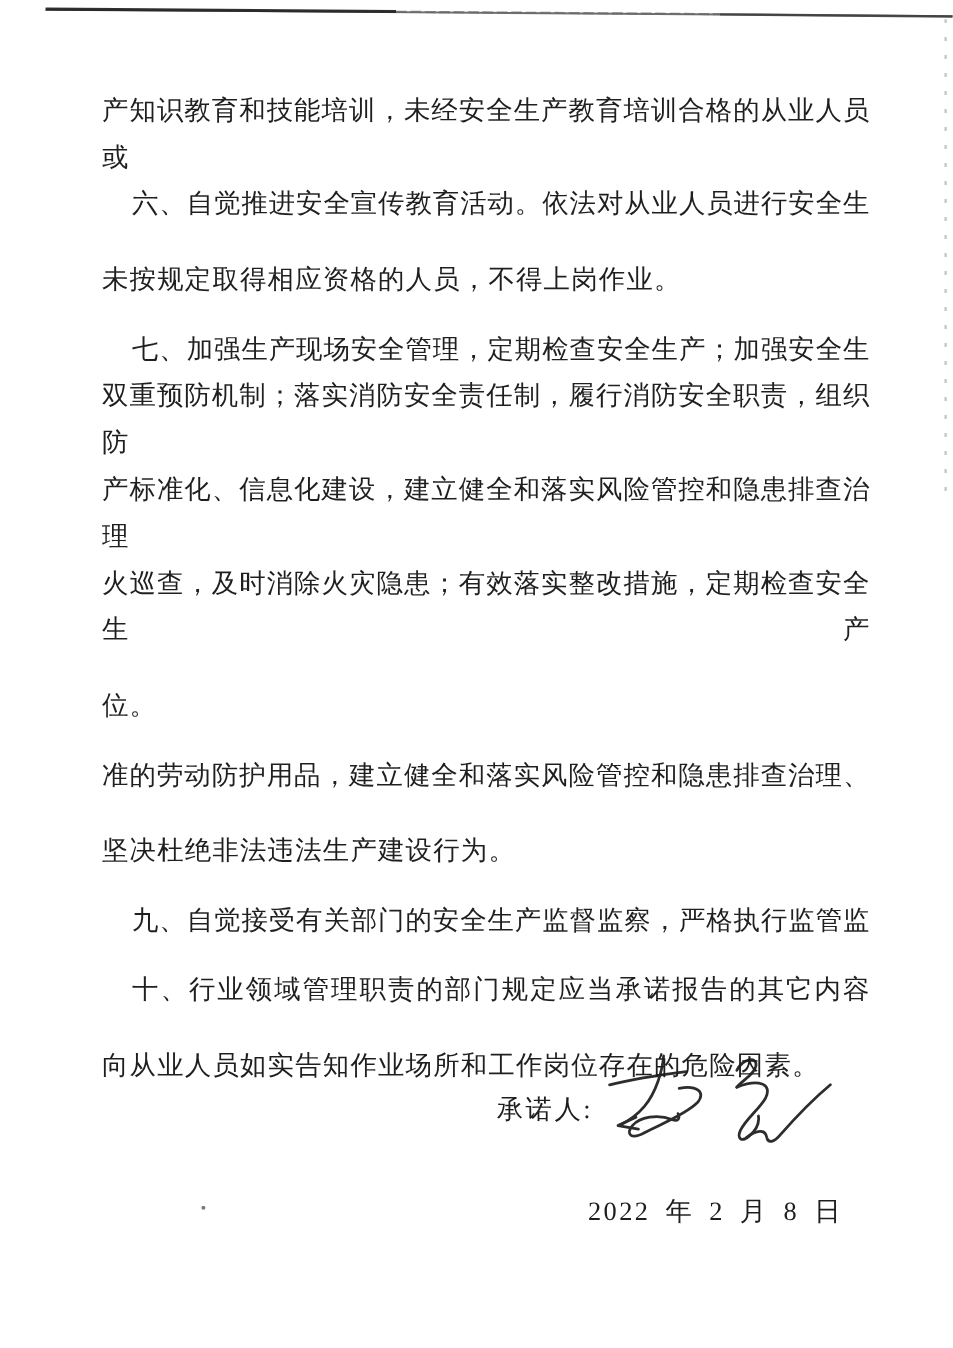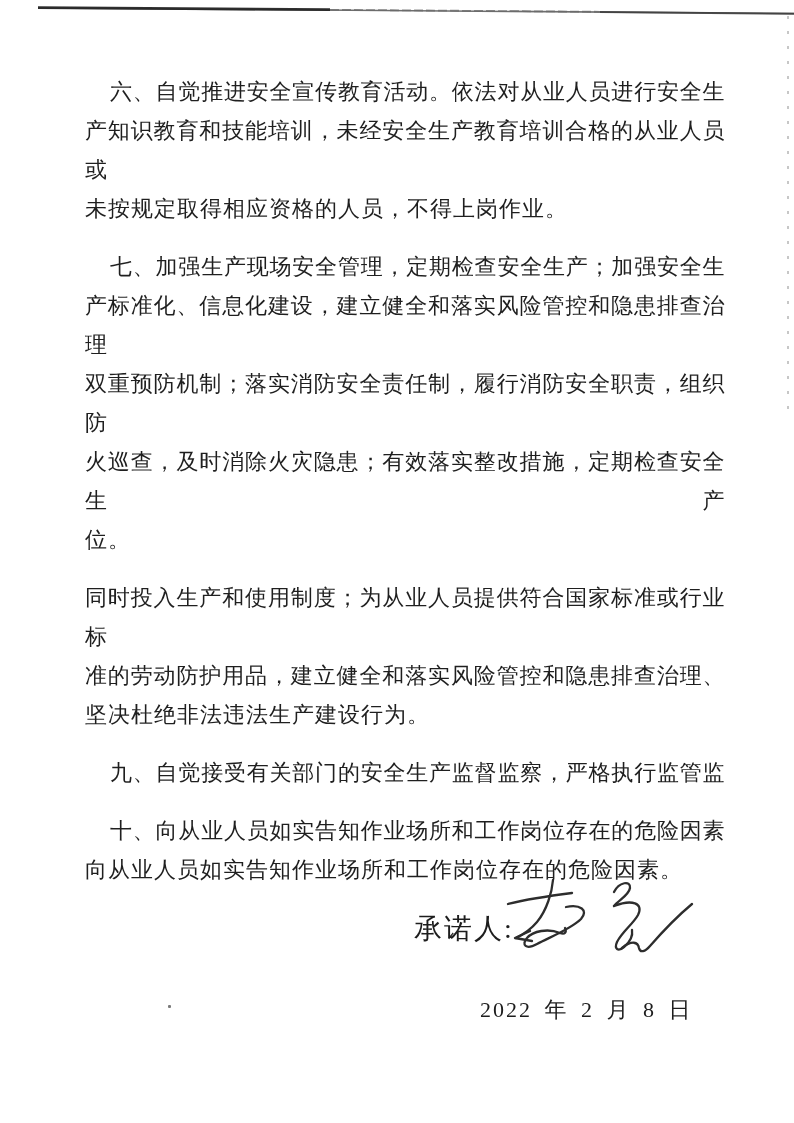--- a/index.html
+++ b/index.html
@@ -62,41 +62,42 @@
     text-align: justify;
     text-align-last: justify;
     -moz-text-align-last: justify;
   }
   .line.first { text-indent: 25px; }
   .line.last  {
     text-align: center;
     text-align-last: left;
     -moz-text-align-last: left;
     letter-spacing: 1px;
+    margin-top: 24px;
   }
 
   
   .sig-label {
     position: absolute;
     left: 414px;
     top: 910px;
-    font-size: 28px;
+    font-size: 22px;
     letter-spacing: 2px;
     color: #1d1d1d;
   }
   .sig-svg {
     position: absolute;
     left: 492px;
     top: 868px;
     width: 212px;
     height: 96px;
   }
   .date-line {
     position: absolute;
-    left: 480px;
+    left: 490px;
     top: 995px;
     font-size: 22px;
     letter-spacing: 2px;
     word-spacing: 5px;
     color: #1d1d1d;
   }
 </style>
 </head>
 <body>
 
@@ -109,45 +110,44 @@
     <line x1="600" y1="12" x2="794" y2="13.8" stroke="#3c3c3c" stroke-width="2" opacity="0.85"></line>
   </svg>
 
   <div class="scan-dashes"></div>
 
   <div class="scan-speck"></div>
 
   <div class="content">
 
     <section class="para">
+      <div class="line">产知识教育和技能培训，未经安全生产教育培训合格的从业人员或</div>
       <div class="line first">六、自觉推进安全宣传教育活动。依法对从业人员进行安全生</div>
-      <div class="line">产知识教育和技能培训，未经安全生产教育培训合格的从业人员或</div>
       <div class="line last">未按规定取得相应资格的人员，不得上岗作业。</div>
     </section>
 
     <section class="para">
       <div class="line first">七、加强生产现场安全管理，定期检查安全生产；加强安全生</div>
+      <div class="line">双重预防机制；落实消防安全责任制，履行消防安全职责，组织防</div>
       <div class="line">产标准化、信息化建设，建立健全和落实风险管控和隐患排查治理</div>
-      <div class="line">双重预防机制；落实消防安全责任制，履行消防安全职责，组织防</div>
       <div class="line">火巡查，及时消除火灾隐患；有效落实整改措施，定期检查安全生产</div>
       <div class="line last">位。</div>
     </section>
 
     <section class="para">
-      <div class="line">同时投入生产和使用制度；为从业人员提供符合国家标准或行业标</div>
       <div class="line">准的劳动防护用品，建立健全和落实风险管控和隐患排查治理、</div>
       <div class="line last">坚决杜绝非法违法生产建设行为。</div>
     </section>
 
     <section class="para">
       <div class="line first">九、自觉接受有关部门的安全生产监督监察，严格执行监管监</div>
     </section>
 
     <section class="para">
-      <div class="line first">十、向从业人员如实告知作业场所和工作岗位存在的危险因素</div>
+      <div class="line first">十、行业领域管理职责的部门规定应当承诺报告的其它内容</div>
       <div class="line last">向从业人员如实告知作业场所和工作岗位存在的危险因素。</div>
     </section>
 
   </div>
 
   <div class="sig-label">承诺人:</div>
 
   <svg class="sig-svg" viewBox="0 0 212 96" xmlns="http://www.w3.org/2000/svg" fill="none" stroke="#1c1c1c" stroke-width="2.3" stroke-linecap="round" stroke-linejoin="round" opacity="0.92">
 
     <path d="M16 36 C 36 31, 56 28, 80 25"></path>

